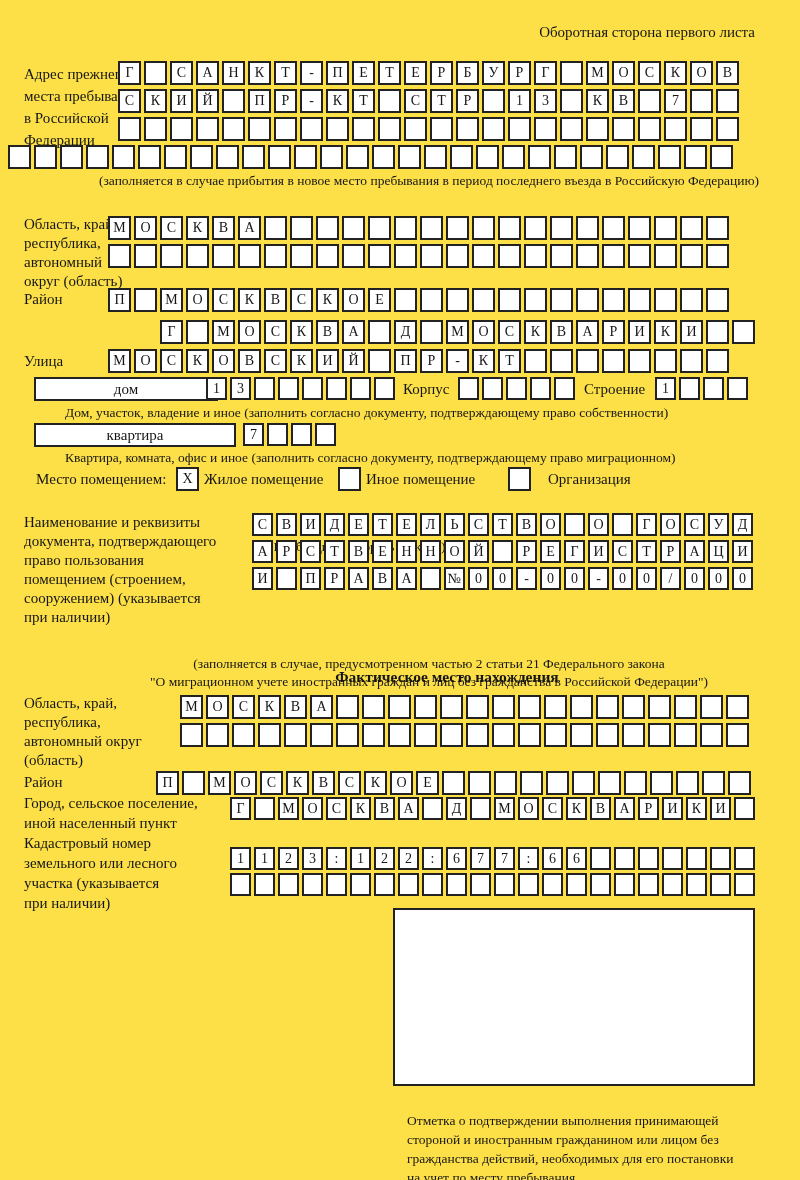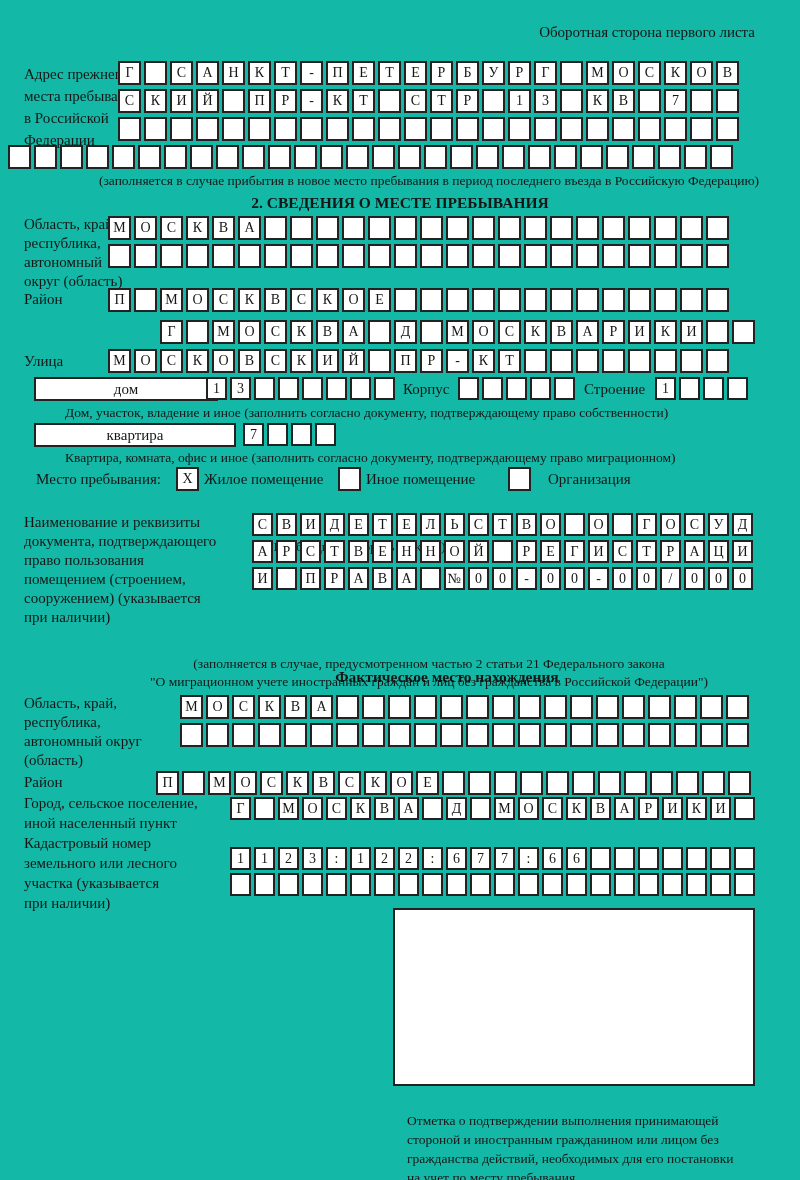--- a/index.html
+++ b/index.html
@@ -1,16 +1,16 @@
 <!DOCTYPE html>
 <html><head>
 <meta charset="utf-8">
 <style>
   html,body{margin:0;padding:0;background:#fff;}
-  .page{position:relative;width:800px;height:1180px;background:#14b8a6;overflow:hidden;
+  .page{position:relative;width:800px;height:1180px;background:#fde047;overflow:hidden;
         font-family:"Liberation Serif",serif;color:#161616;}
   .abs{position:absolute;}
   .label{position:absolute;font-size:15px;line-height:19px;white-space:pre-line;}
   .lh22{line-height:22px;}
   .lh20{line-height:20px;}
   .note{position:absolute;font-size:13.5px;line-height:17px;white-space:pre-line;padding-left:29px;}
   .centered{left:0;width:800px;text-align:center;}
   .title{position:absolute;left:0;width:800px;text-align:center;font-weight:bold;font-size:15.5px;}
   .cellrow{position:absolute;display:flex;gap:3px;}
   .cell{flex:0 0 auto;width:19px;height:20px;border:2px solid #222;background:#fff;
@@ -134,21 +134,20 @@
       <span class="cell"></span>
       <span class="cell"></span>
       <span class="cell"></span>
       <span class="cell"></span>
       <span class="cell"></span>
       <span class="cell"></span>
       <span class="cell"></span>
     </div>
   <div class="note centered" style="top:172px;">(заполняется в случае прибытия в новое место пребывания в период последнего въезда в Российскую Федерацию)</div>
 
-  <div class="title" style="top:194px;">2. СВЕДЕНИЯ О МЕСТЕ ПРЕБЫВАНИЯ</div>
 
   <div class="label" style="left:24px;top:215px;width:150px;">Область, край,
 республика,
 автономный
 округ (область)</div>
   <div class="cellrow" style="left:108px;top:216px;">
       <span class="cell">М</span>
       <span class="cell">О</span>
       <span class="cell">С</span>
       <span class="cell">К</span>
@@ -312,21 +311,21 @@
 
   <div class="widebox" style="left:34px;top:423px;width:202px;">квартира</div>
   <div class="cellrow sm" style="left:243px;top:423px;">
       <span class="cell">7</span>
       <span class="cell"></span>
       <span class="cell"></span>
       <span class="cell"></span>
     </div>
   <div class="note" style="left:36px;top:449px;">Квартира, комната, офис и иное (заполнить согласно документу, подтверждающему право миграционном)</div>
 
-  <div class="label" style="left:36px;top:470px;">Место пребывания:</div>
+  <div class="label" style="left:36px;top:470px;">Место помещением:</div>
   <div class="cellrow" style="left:176px;top:467px;">
       <span class="cell">X</span>
     </div>
   <div class="label" style="left:204px;top:470px;text-align:right;">Жилое помещение</div>
   <div class="cellrow" style="left:338px;top:467px;">
       <span class="cell"></span>
     </div>
   <div class="label" style="left:366px;top:470px;">Иное помещение</div>
   <div class="cellrow" style="left:508px;top:467px;">
       <span class="cell"></span>

